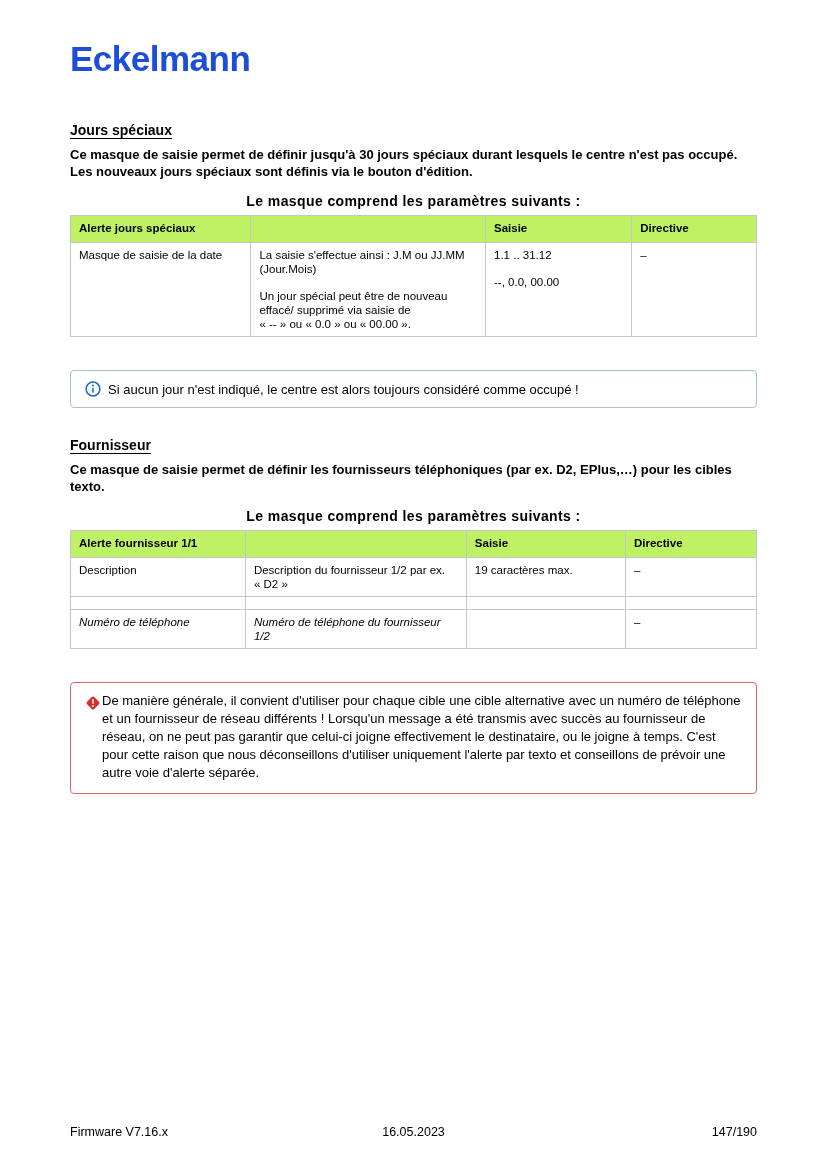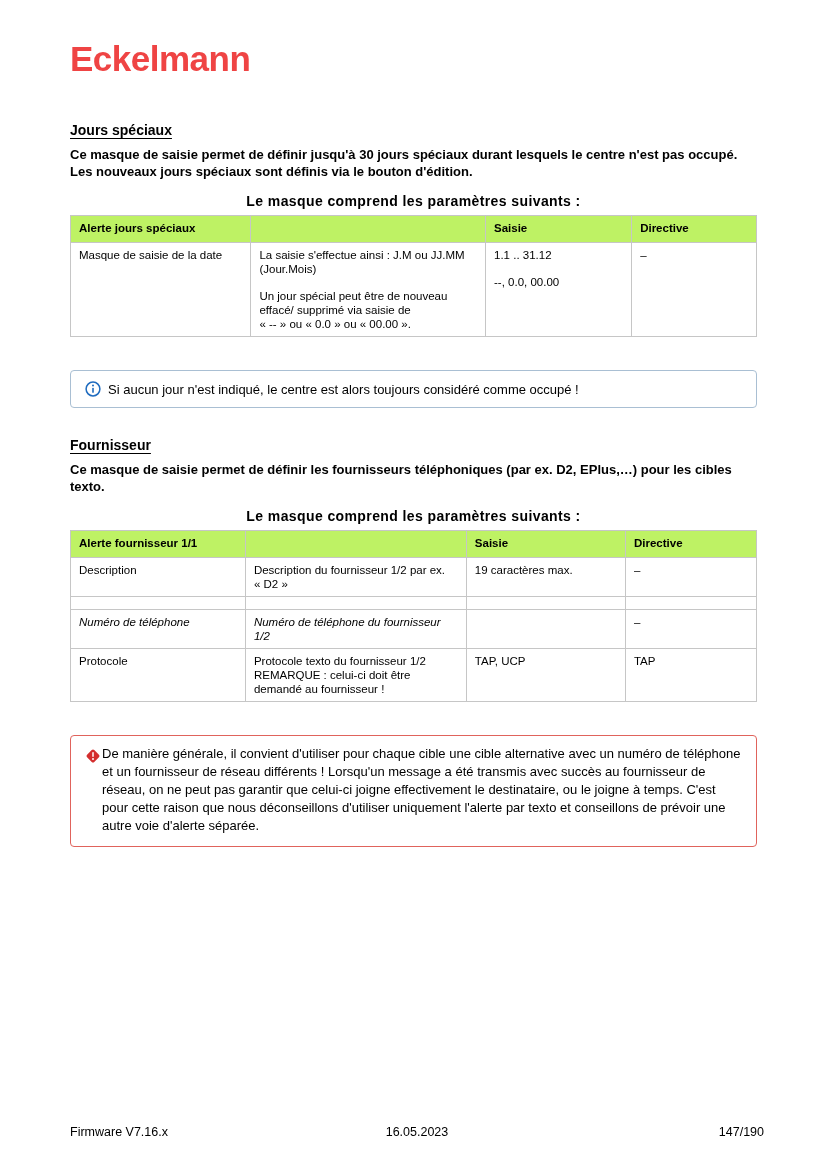--- a/index.html
+++ b/index.html
@@ -6,21 +6,21 @@
   body {
     width:827px; height:1169px; position:relative;
     font-family:"Liberation Sans", sans-serif;
     color:#000; overflow:hidden;
   }
   .page { padding:0 70px; }
 
   .logo {
     padding-top:42px;
     font-size:35px; font-weight:bold; letter-spacing:-0.5px;
-    color:#ef4444; line-height:34px;
+    color:#1d4ed8; line-height:34px;
   }
 
   .section-title {
     font-size:14px; font-weight:bold;
     text-decoration:underline; text-underline-offset:3px;
     margin:46px 0 0 0;
   }
   .section-title.second { margin-top:29px; }
 
   .intro {
@@ -60,21 +60,21 @@
   .warnbox {
     margin-top:33px; box-sizing:border-box;
     border:1px solid #e0635c; border-radius:4px;
     display:flex; gap:1px; padding:9px 14px 11px 14px;
     font-size:13px; line-height:18px;
   }
   .icon-wrap { flex-shrink:0; width:16px; height:16px; }
   .warnbox .icon-wrap { margin-top:3px; }
 
   .footer {
-    position:absolute; left:70px; right:63px; bottom:30px;
+    position:absolute; left:70px; right:70px; bottom:30px;
     display:flex; font-size:12.5px;
   }
   .footer .f-left  { flex:1; text-align:left; }
   .footer .f-center{ flex:1; text-align:center; }
   .footer .f-right { flex:1; text-align:right; }
 </style>
 </head>
 <body>
 
 <div class="page">
@@ -162,29 +162,20 @@
           <td></td>
           <td></td>
           <td></td>
       </tr>
       <tr class="row-numero">
         <td>Numéro de téléphone</td>
         <td>Numéro de téléphone du fournisseur 1/2</td>
         <td></td>
         <td>–</td>
       </tr>
-      <tr class="row-protocole">
-        <td>Protocole</td>
-        <td>
-          <div>Protocole texto du fournisseur 1/2</div>
-          <div>REMARQUE : celui-ci doit être demandé au fournisseur !</div>
-        </td>
-        <td>TAP, UCP</td>
-        <td>TAP</td>
-      </tr>
     </tbody>
   </table>
 
   <div class="warnbox">
     <span class="icon-wrap">
       <svg width="16" height="16" viewBox="0 0 16 16">
         <rect x="2.9" y="2.9" width="10.2" height="10.2" rx="1.8" fill="#d42f2f" transform="rotate(45 8 8)"></rect>
         <rect x="7.25" y="4.1" width="1.5" height="5" rx="0.75" fill="#ffffff"></rect>
         <circle cx="8" cy="11.1" r="1" fill="#ffffff"></circle>
       </svg>

